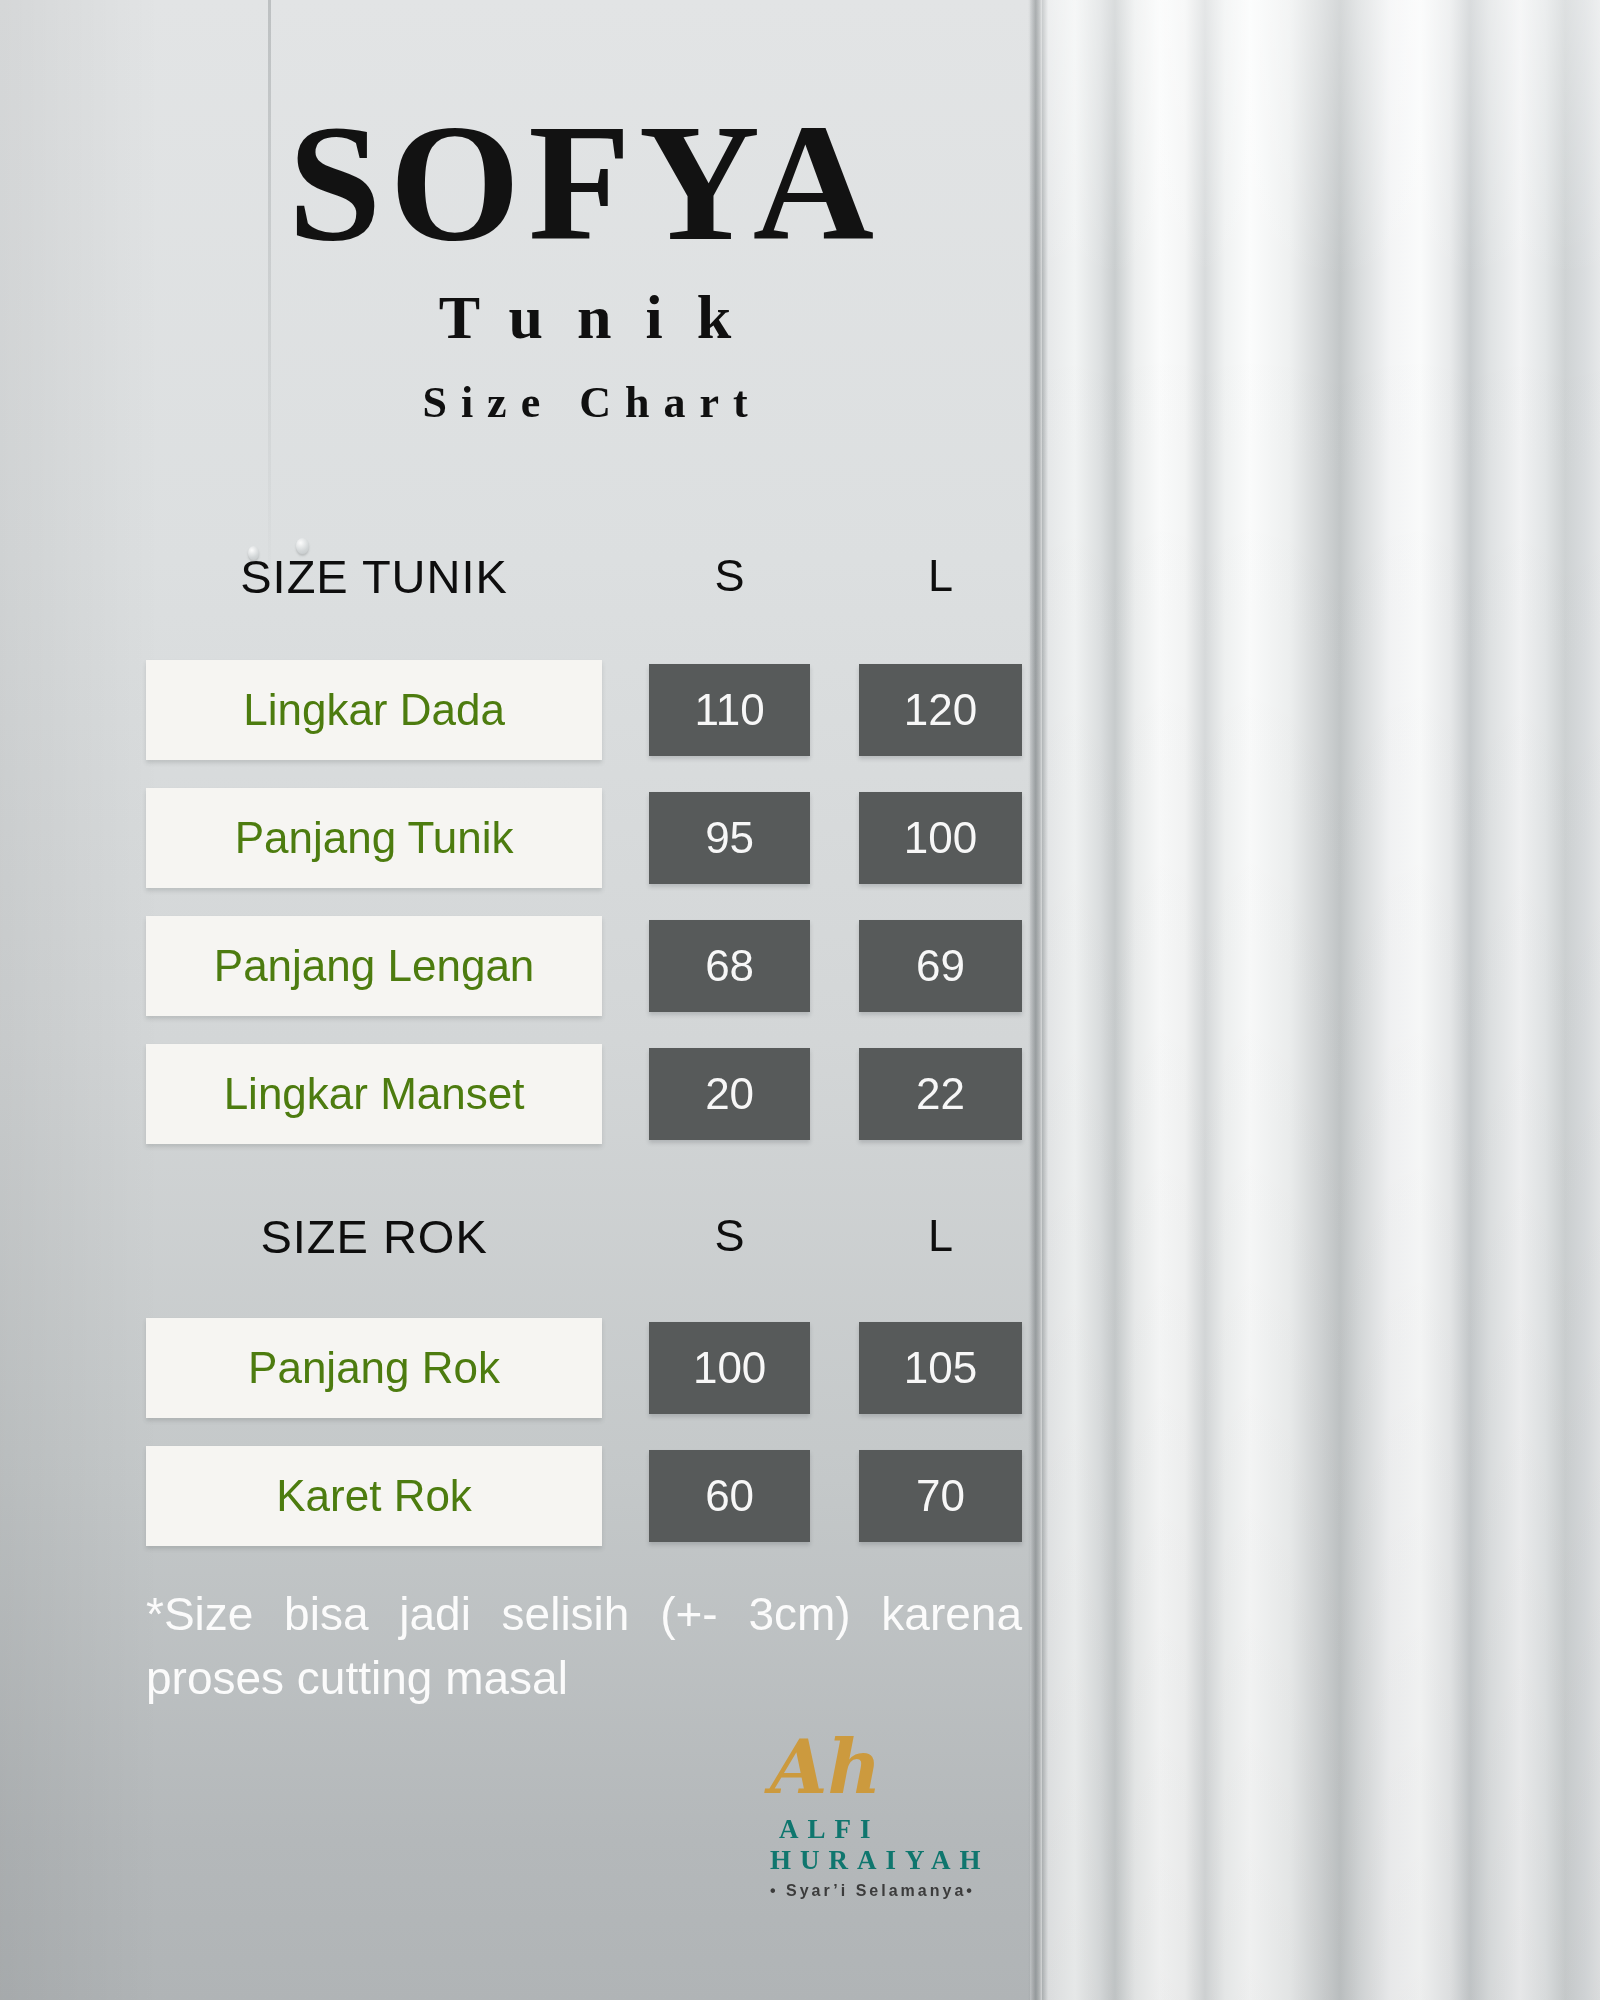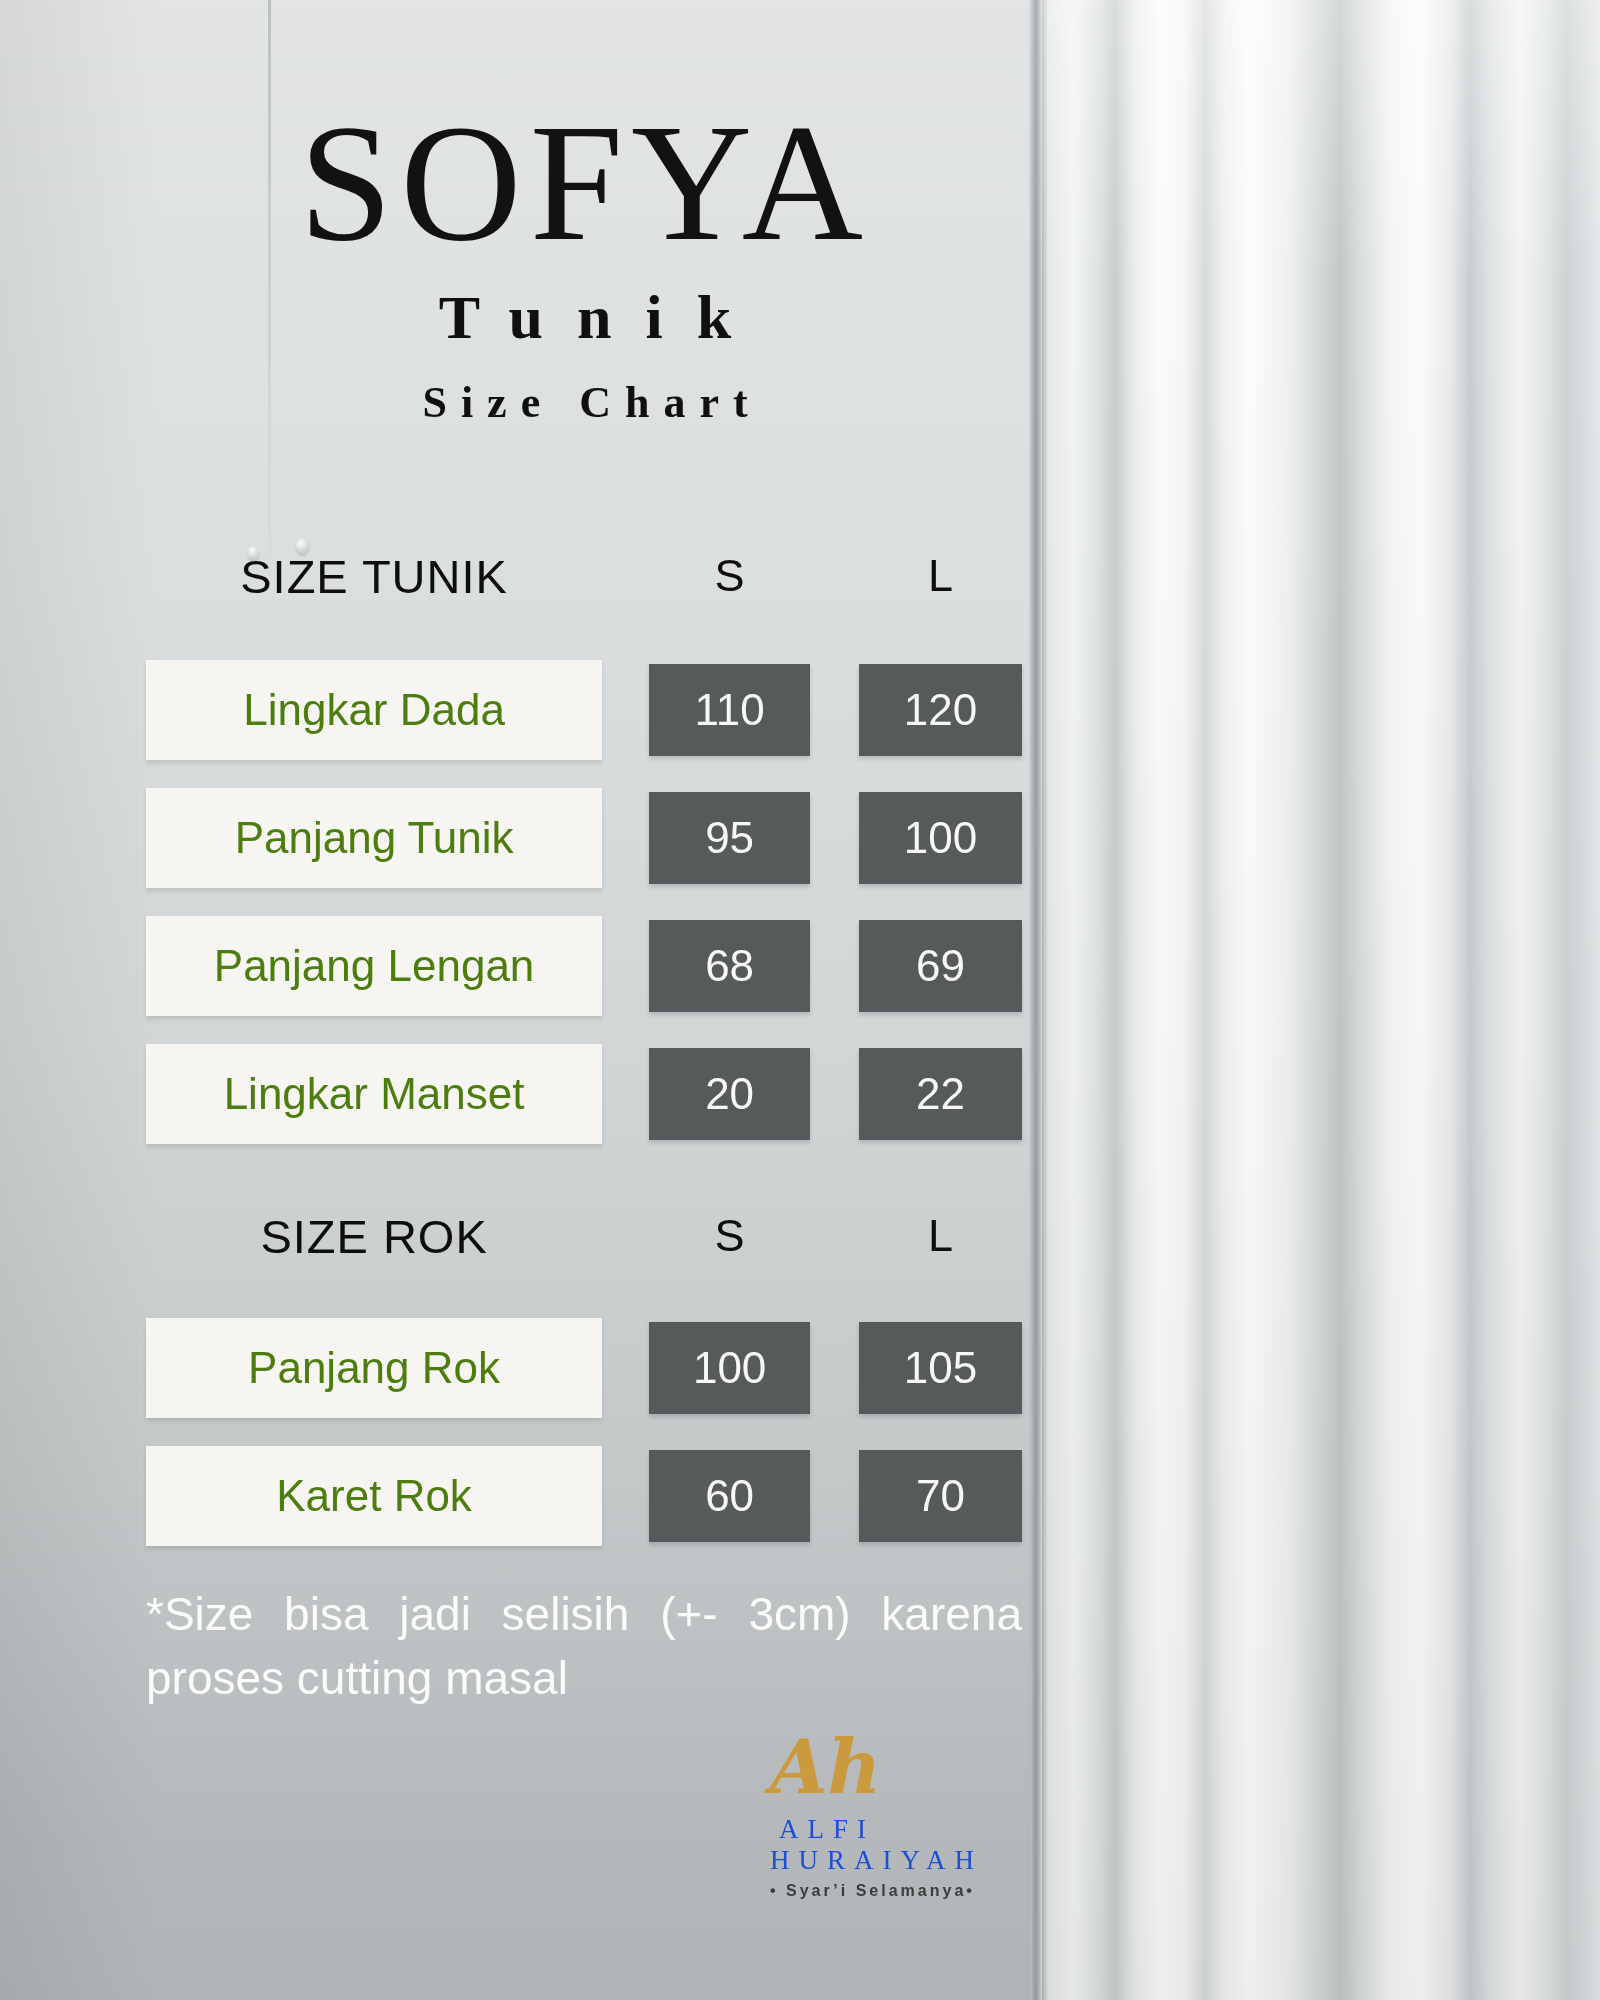--- a/index.html
+++ b/index.html
@@ -40,21 +40,21 @@
   }
   .curtain-edge{
     position:absolute;top:0;right:558px;width:14px;height:2000px;
     background:linear-gradient(90deg, rgba(0,0,0,0) 0%, rgba(100,106,108,0.30) 55%, rgba(255,255,255,0.5) 100%);
   }
   
   .head{position:absolute;left:0;top:0;width:1170px;text-align:center;color:#141414;}
   .brand-title{
     margin-top:98px;
     font-family:"Liberation Serif",serif;font-size:168px;line-height:1;
-    font-weight:400;letter-spacing:8px;color:#121212;
+    font-weight:700;letter-spacing:8px;color:#121212;
   }
   .brand-sub{
     margin-top:16px;
     font-family:"Liberation Serif",serif;font-size:62px;font-weight:700;
     letter-spacing:34px;text-indent:34px;color:#101010;
   }
   .chart-heading{
     margin-top:24px;
     font-family:"Liberation Serif",serif;font-size:44px;font-weight:700;
     letter-spacing:14px;text-indent:14px;color:#101010;
@@ -90,22 +90,22 @@
   .footnote .just{text-align:justify;text-align-last:justify;}
   .footnote .plain{text-align:left;}
   
   .logo{position:absolute;left:770px;top:1730px;width:330px;text-align:left;}
   .logo-monogram{
     font-family:"DejaVu Serif",serif;font-style:italic;font-weight:700;
     font-size:74px;line-height:1;color:#cc9a3e;
   }
   .logo-name{
     margin-top:10px;
-    font-family:"Liberation Serif",serif;font-weight:400;
-    font-size:27px;letter-spacing:9px;text-indent:9px;color:#1d4ed8;
+    font-family:"Liberation Serif",serif;font-weight:700;
+    font-size:27px;letter-spacing:9px;text-indent:9px;color:#0f766e;
   }
   .logo-tagline{
     margin-top:6px;
     font-size:16px;letter-spacing:3px;color:#3c3c3c;font-weight:700;
   }
 </style>
 </head>
 <body>
 
 <div class="wall"></div>

